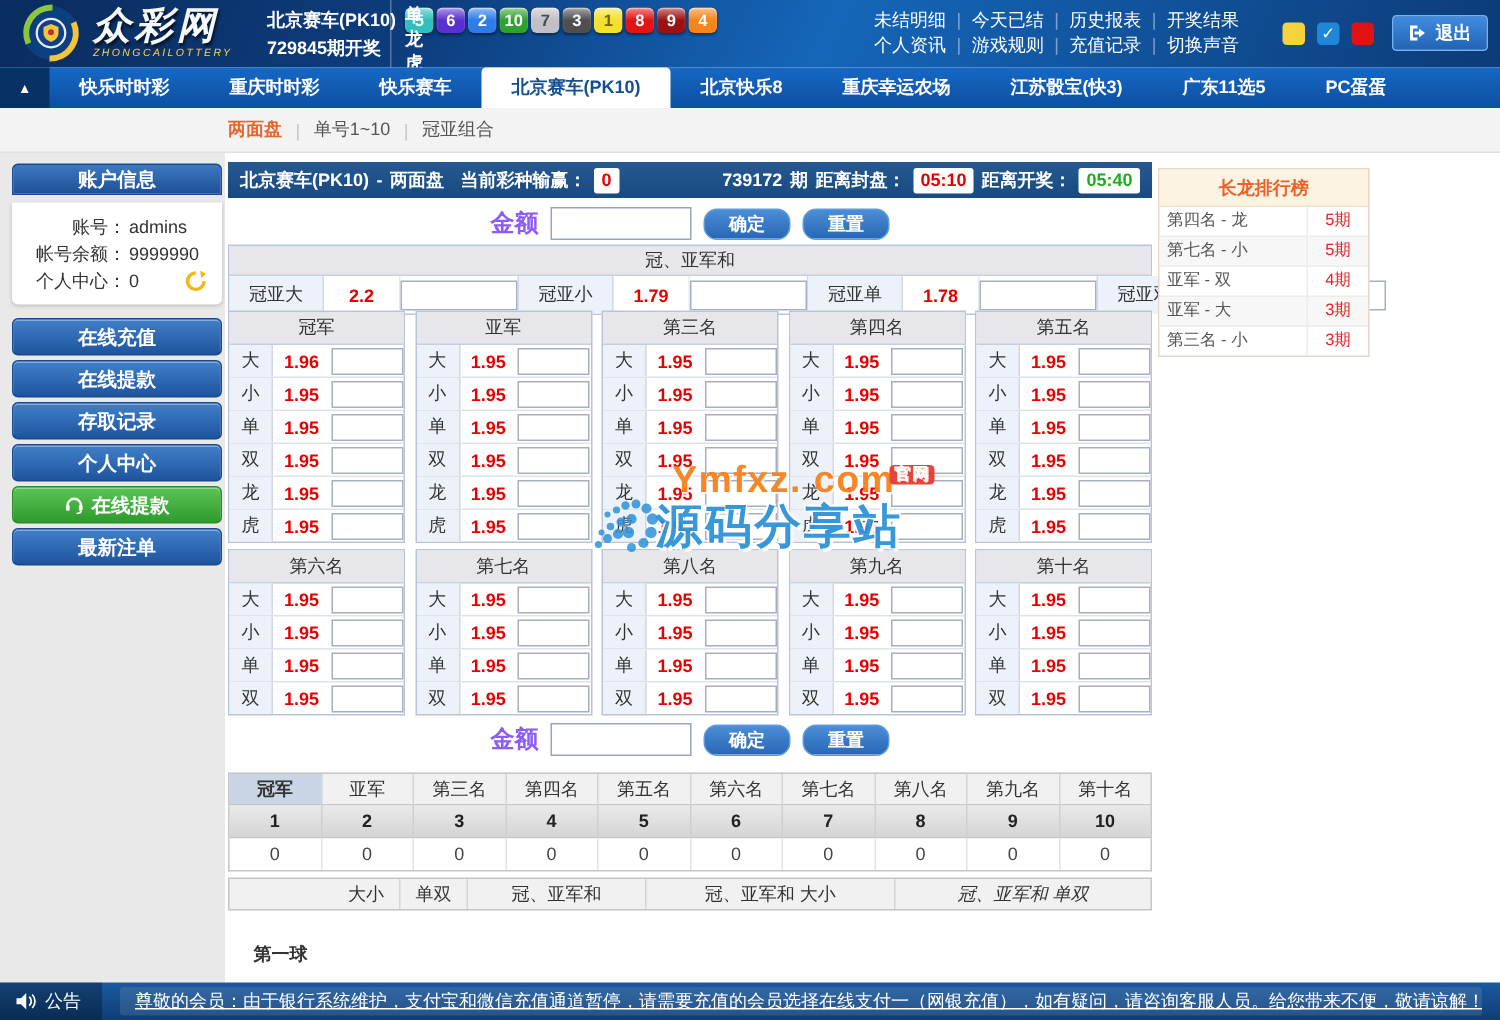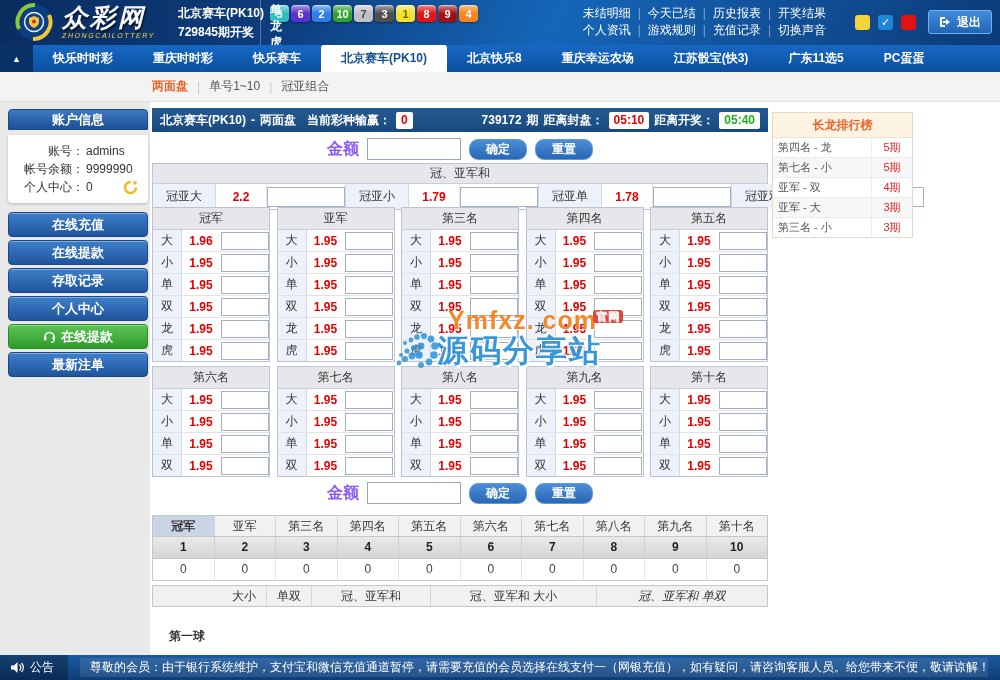--- a/index.html
+++ b/index.html
@@ -167,21 +167,21 @@
   .wm-line2{margin-left:44px;margin-top:2px;font-size:31px;font-weight:bold;color:#2e93d8;
     letter-spacing:2px;line-height:1;white-space:nowrap;
     text-shadow:2px 2px 0 #fff,-1px -1px 0 #fff,1px -1px 0 #fff,-1px 1px 0 #fff;}
   .wm-dots{position:absolute;left:0;top:20px;}
   
   .footer{position:absolute;top:655px;left:0;width:1000px;height:25px;
     background:linear-gradient(#1c5aa0,#0e3d75);display:flex;align-items:center;color:#fff;justify-content:center;}
   .f-left{display:flex;align-items:center;gap:6px;height:100%;padding:0 14px 0 10px;
     background:rgba(0,0,0,.28);font-size:12px;white-space:nowrap;}
   .f-msg{flex:1;margin:0 12px;height:19px;line-height:19px;background:rgba(255,255,255,.10);
-    border-radius:2px;padding:0 10px;font-size:12px;white-space:nowrap;overflow:hidden;}
+    border-radius:2px;padding:0 10px;font-size:12px;white-space:nowrap;overflow:hidden;text-decoration:underline;}
 </style>
 </head>
 <body>
 
 <div class="header">
   <div class="logo">
     <span style="line-height:0;">
       <svg width="40" height="40" viewBox="0 0 40 40">
         <circle cx="20" cy="20" r="18" fill="#0c3f7e"></circle>
         <path d="M5 27 A17 17 0 0 1 21 3" stroke="#8bc63f" stroke-width="4" fill="none"></path>

